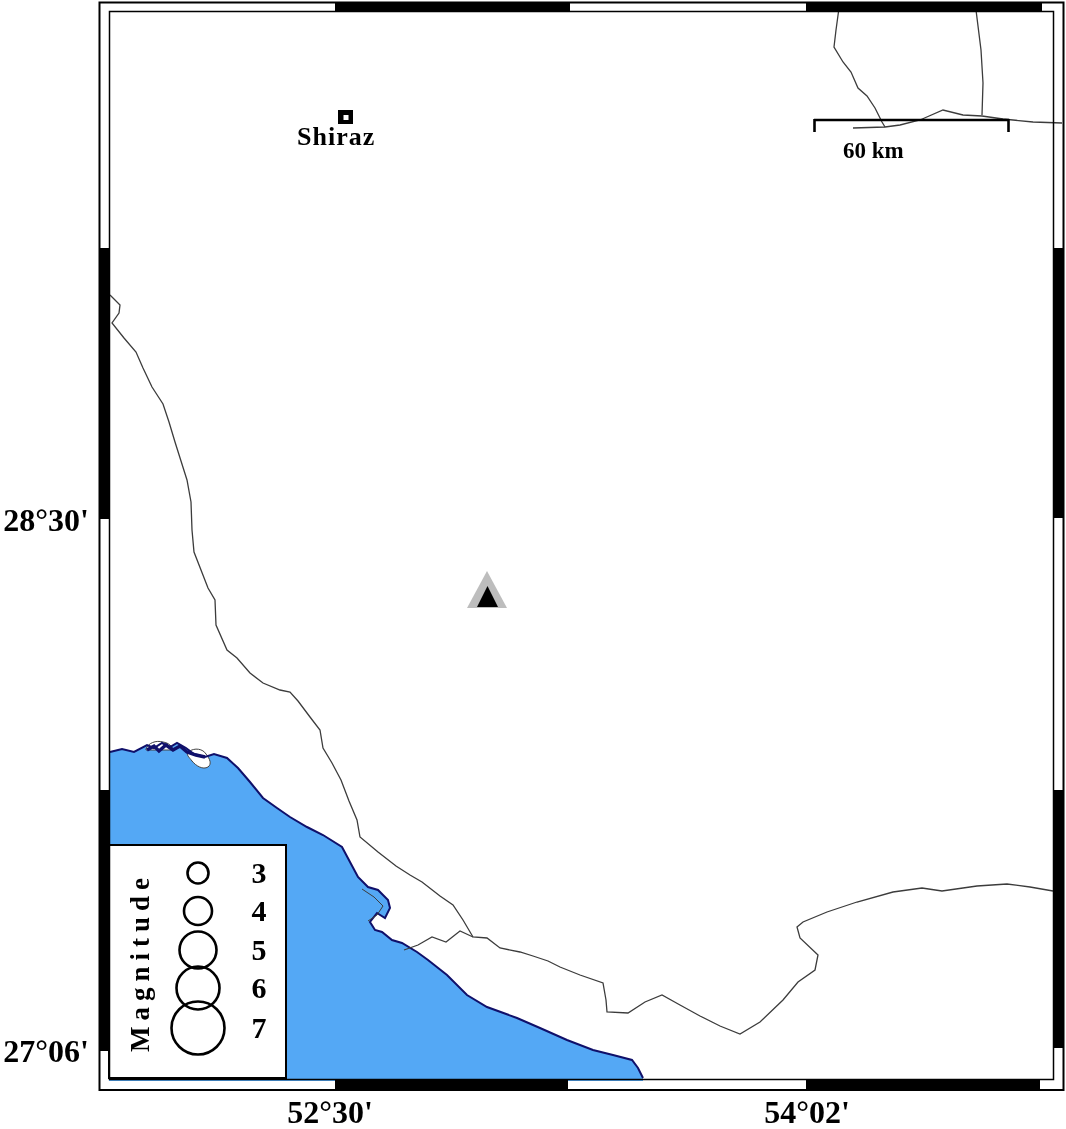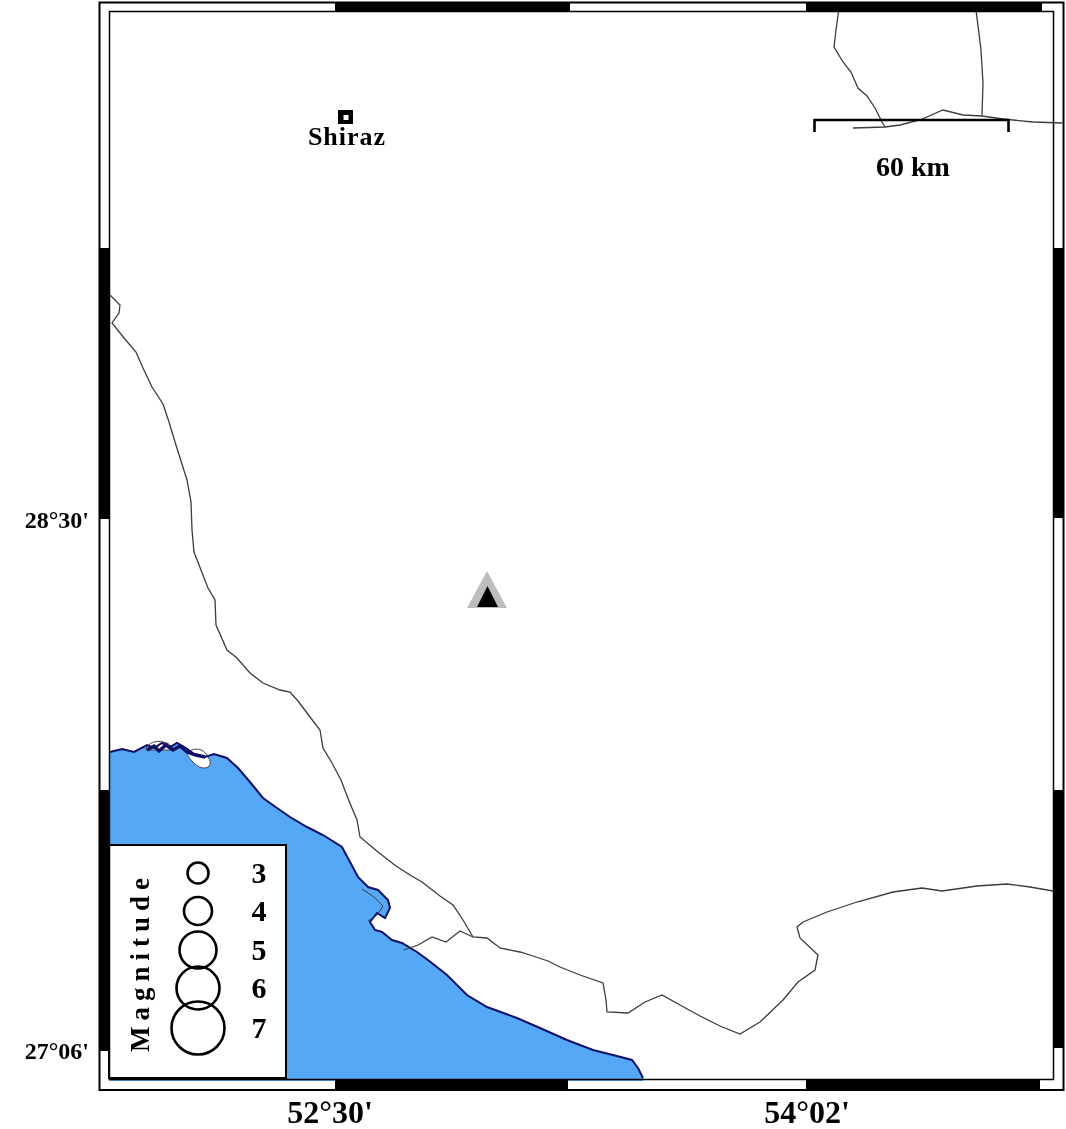--- a/index.html
+++ b/index.html
@@ -5,24 +5,24 @@
   html,body{margin:0;padding:0;background:#ffffff;}
   #canvas{
     position:relative;
     width:1066px;height:1129px;
     background:#ffffff;
     font-family:"Liberation Serif", serif;
     overflow:hidden;
   }
   svg{position:absolute;left:0;top:0;}
   .lbl{position:absolute;color:#000;font-weight:bold;white-space:nowrap;}
-  .y-label{left:0;width:89px;text-align:right;font-size:24px;line-height:34px;}
+  .y-label{left:0;width:89px;text-align:right;font-size:32px;line-height:34px;}
   .x-label{width:140px;text-align:center;font-size:32px;line-height:34px;top:1095px;}
-  .city-label{left:297px;top:124px;width:100px;text-align:center;font-size:26px;line-height:26px;letter-spacing:1px;}
-  .scale-label{left:843px;top:136px;width:140px;text-align:center;font-size:28px;line-height:30px;margin-top:16px;}
+  .city-label{left:297px;top:124px;width:100px;text-align:left;font-size:26px;line-height:26px;letter-spacing:1px;}
+  .scale-label{left:843px;top:136px;width:140px;text-align:left;font-size:23px;line-height:30px;}
   .legend-title{
     left:25px;top:945px;width:230px;height:34px;
     text-align:center;font-size:27px;line-height:34px;letter-spacing:6px;
     transform:rotate(-90deg);
   }
   .legend-num{
     position:absolute;left:236px;width:46px;text-align:center;
     font-size:30px;font-weight:bold;line-height:38px;color:#000;
   }
 </style>

